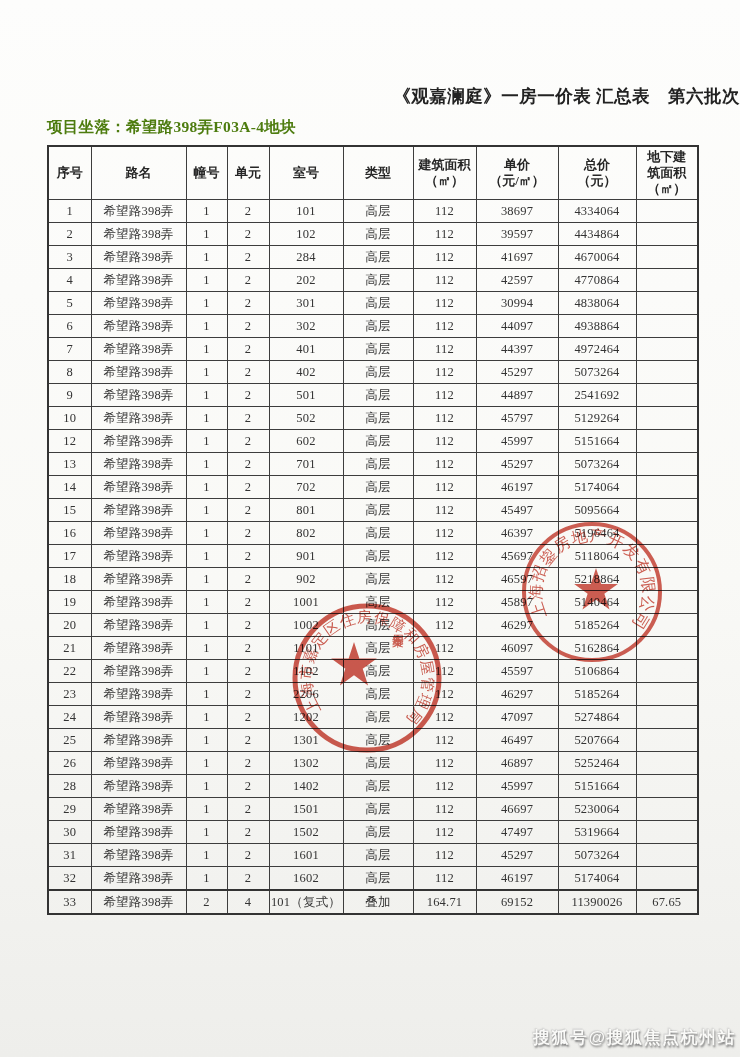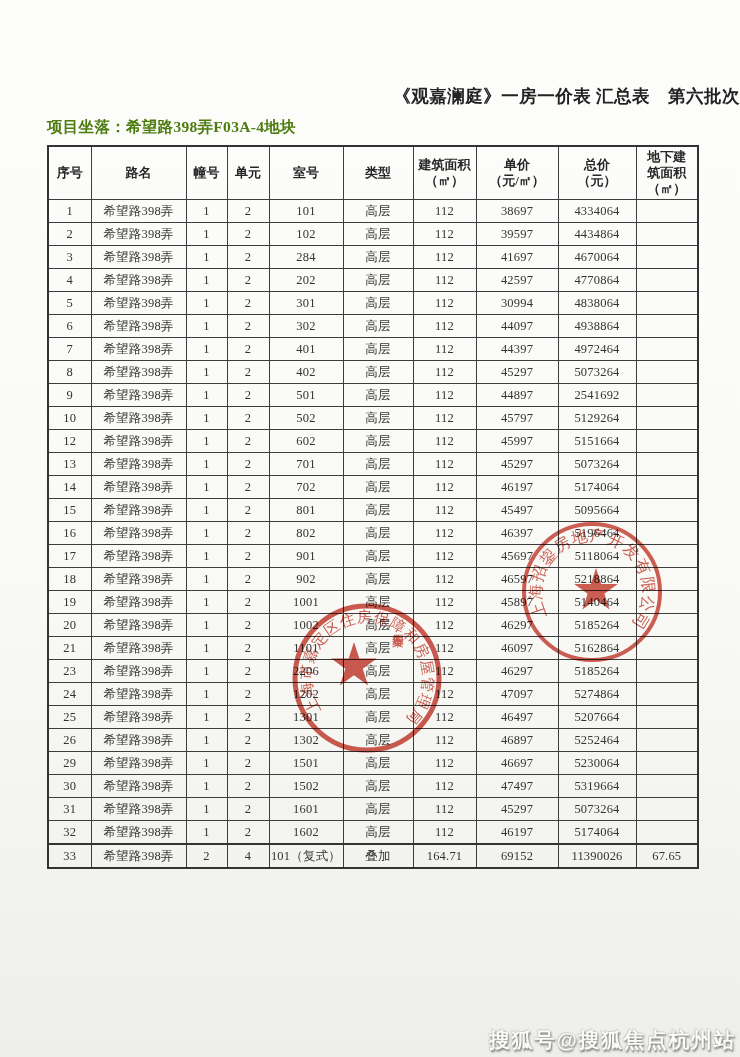--- a/index.html
+++ b/index.html
@@ -34,21 +34,21 @@
     height:22px;font-size:12.5px;color:#333;letter-spacing:.2px;
   }
   .price-table tbody tr.last td{border-top:2px solid #333;}
   .stamps{
     position:absolute;top:0;left:0;pointer-events:none;
     mix-blend-mode:multiply;
   }
   .watermark{
     position:absolute;top:1026px;right:4px;
     font-family:"Liberation Sans","DejaVu Sans",sans-serif;
-    font-size:21px;font-weight:bold;letter-spacing:1.5px;
+    font-size:17px;font-weight:bold;letter-spacing:1.5px;
     color:#fafaf8;
     text-shadow:1px 2px 2px rgba(110,110,110,.85),0 0 1px rgba(135,135,135,.7),-1px -1px 1px rgba(200,200,200,.5);
   }
 </style>
 </head>
 <body>
 
 <div class="title">《观嘉澜庭》一房一价表 汇总表　第六批次</div>
 <div class="subtitle">项目坐落：希望路398弄F03A-4地块</div>
 
@@ -319,20 +319,32 @@
         <td>1</td>
         <td>2</td>
         <td>1101</td>
         <td>高层</td>
         <td>112</td>
         <td>46097</td>
         <td>5162864</td>
         <td></td>
       </tr>
       <tr>
+        <td>22</td>
+        <td>希望路398弄</td>
+        <td>1</td>
+        <td>2</td>
+        <td>1102</td>
+        <td>高层</td>
+        <td>112</td>
+        <td>45597</td>
+        <td>5106864</td>
+        <td></td>
+      </tr>
+      <tr>
         <td>23</td>
         <td>希望路398弄</td>
         <td>1</td>
         <td>2</td>
         <td>2206</td>
         <td>高层</td>
         <td>112</td>
         <td>46297</td>
         <td>5185264</td>
         <td></td>
@@ -364,20 +376,32 @@
       <tr>
         <td>26</td>
         <td>希望路398弄</td>
         <td>1</td>
         <td>2</td>
         <td>1302</td>
         <td>高层</td>
         <td>112</td>
         <td>46897</td>
         <td>5252464</td>
+        <td></td>
+      </tr>
+      <tr>
+        <td>28</td>
+        <td>希望路398弄</td>
+        <td>1</td>
+        <td>2</td>
+        <td>1402</td>
+        <td>高层</td>
+        <td>112</td>
+        <td>45997</td>
+        <td>5151664</td>
         <td></td>
       </tr>
       <tr>
         <td>29</td>
         <td>希望路398弄</td>
         <td>1</td>
         <td>2</td>
         <td>1501</td>
         <td>高层</td>
         <td>112</td>

